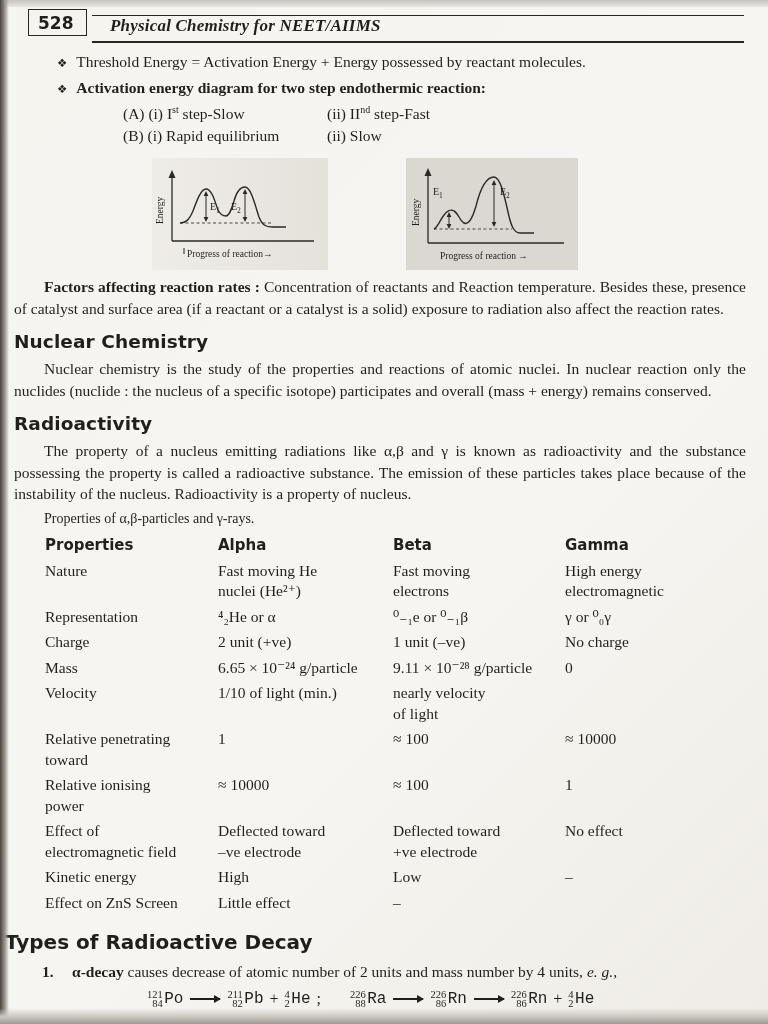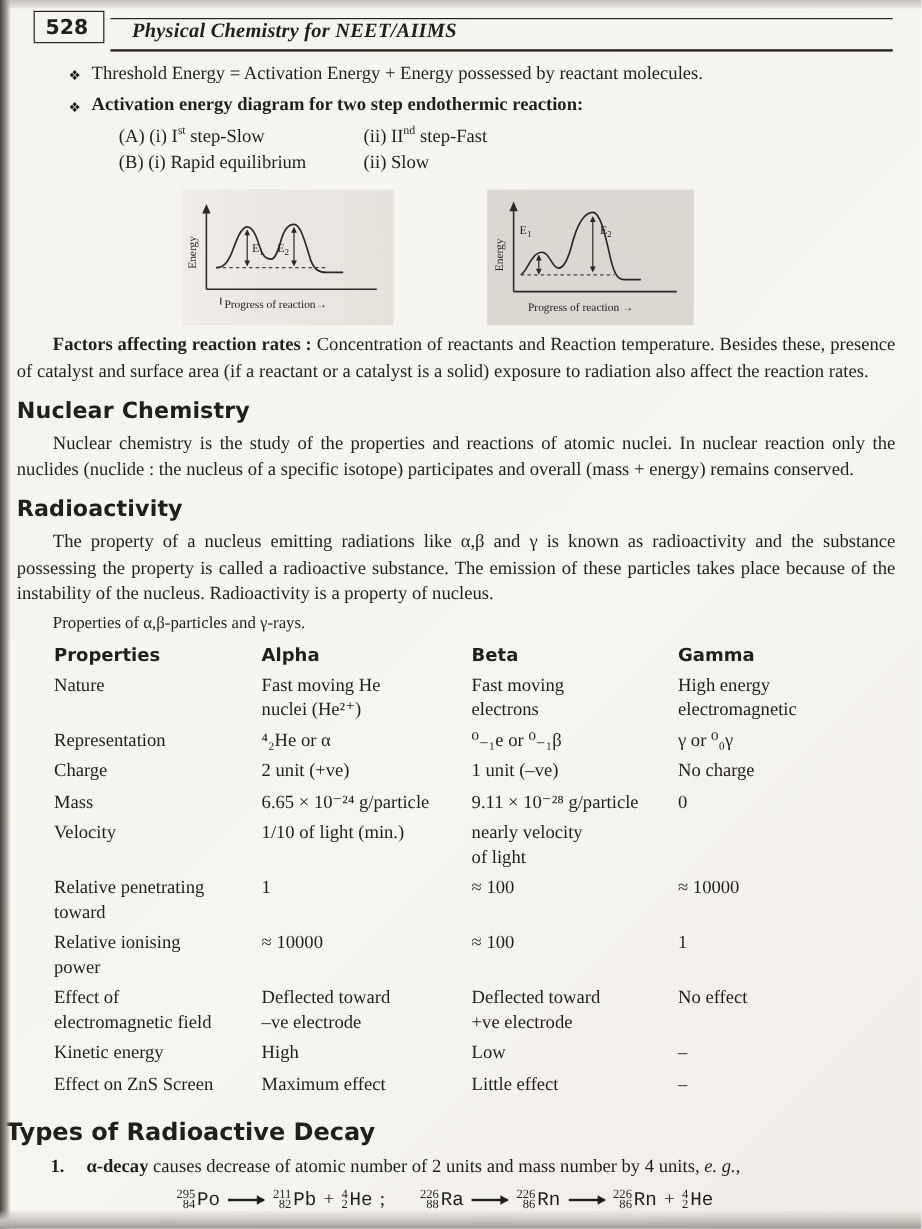--- a/index.html
+++ b/index.html
@@ -26,21 +26,21 @@
   .rule-bottom{position:absolute;left:78px;top:33px;right:2px;border-top:2.8px solid #29261f;}
   .book-title{position:absolute;left:96px;top:8px;font-style:italic;font-weight:700;font-size:17px;letter-spacing:.2px;}
 
   
   .bullet{display:flex;font-size:15.5px;line-height:21px;margin-top:3px;}
   .bullet:first-of-type{margin-top:15px;}
   .bullet .marker{font-family:"DejaVu Sans",sans-serif;font-size:11.5px;padding:2px 9px 0 43px;}
   .bold{font-weight:700;}
   .steps{margin:3px 0 0 85px;font-size:15.5px;line-height:21px;}
   .step-row{display:flex;margin-top:1px;}
-  .step-col1{width:204px;}
+  .step-col1{width:204px;margin-left:24px;}
   sup.ord{font-size:10px;line-height:0;vertical-align:super;}
 
   
   .diagram-strip{display:flex;justify-content:center;gap:78px;margin:12px 30px 2px 0;}
   .diag{padding:4px 6px 0 2px;}
   .diag-left{background:linear-gradient(to right,rgba(226,222,215,.35),rgba(214,210,202,.55));}
   .diag-right{background:#dbd7d1;}
   svg text{font-family:"Liberation Serif","DejaVu Serif",serif;fill:#211f1b;}
 
   
@@ -226,37 +226,36 @@
           <div class="tcell col3">No effect</div>
         </div>
         <div class="trow">
           <div class="tcell col0">Kinetic energy</div>
           <div class="tcell col1">High</div>
           <div class="tcell col2">Low</div>
           <div class="tcell col3">–</div>
         </div>
         <div class="trow">
           <div class="tcell col0">Effect on ZnS Screen</div>
-          <div class="tcell col1">Maximum effect</div>
           <div class="tcell col2">Little effect</div>
           <div class="tcell col3">–</div>
         </div>
       </div>
   </div>
 
   <div class="decay-heading">Types of Radioactive Decay</div>
   <div class="decay-item">
     <span class="item-num">1.</span>
     <span><span class="bold">α-decay</span><span> causes decrease of atomic number of 2 units and mass number by 4 units, </span><span class="ital">e. g.,</span></span>
   </div>
 
   <div class="equation">
     <span class="nuclide">
         <span class="stack">
-          <span>295</span>
+          <span>121</span>
           <span>84</span>
         </span>
         <span class="nsym">Po</span>
       </span>
     <span class="arrow"></span>
     <span class="nuclide">
         <span class="stack">
           <span>211</span>
           <span>82</span>
         </span>

